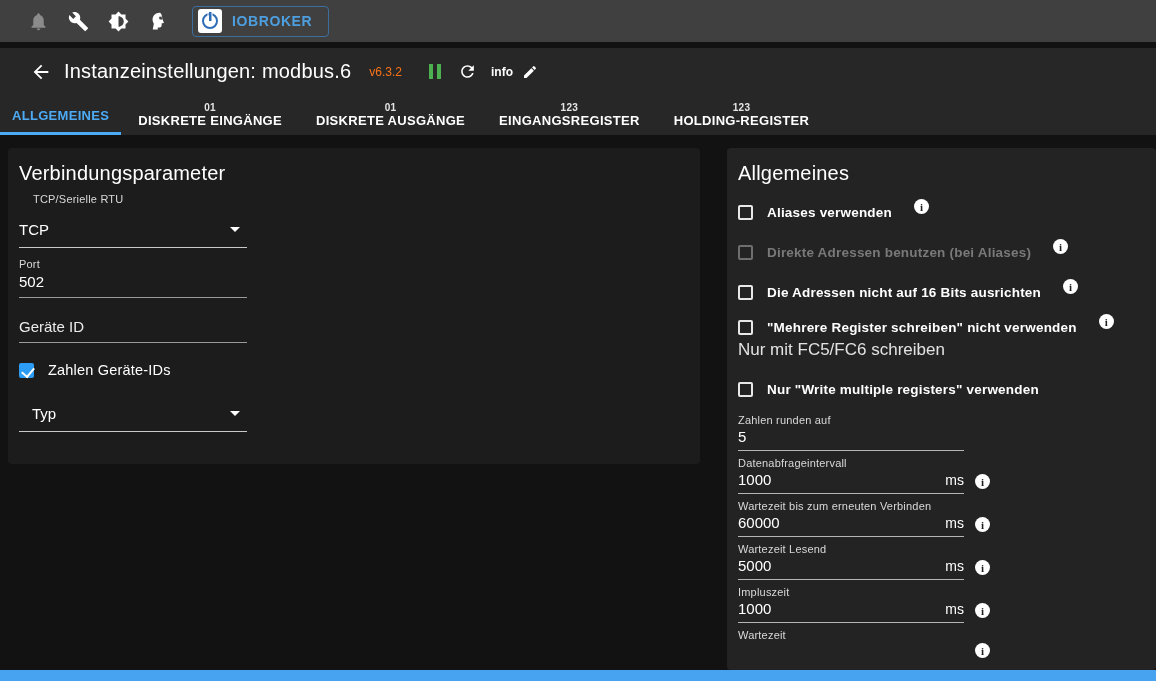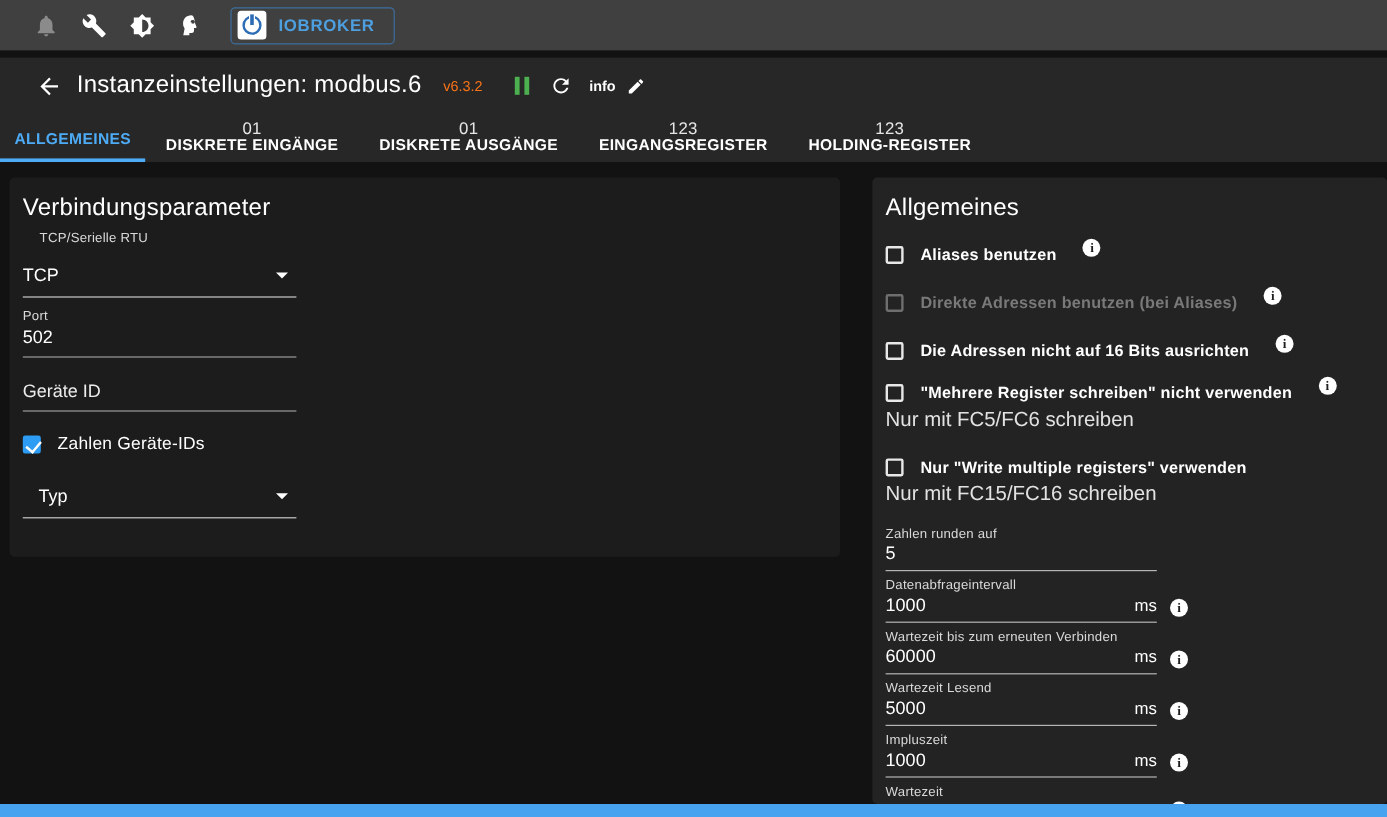--- a/index.html
+++ b/index.html
@@ -44,21 +44,21 @@
   .edit-btn{ margin-left:9px; cursor:pointer; display:flex; }
   .edit-btn svg{ width:16px; height:16px; fill:#fff; }
 
   
   .tabs-row{ height:40px; display:flex; align-items:stretch; }
   .tab{
     padding:0 17px; display:flex; flex-direction:column; align-items:center; justify-content:center;
     font-size:13px; font-weight:bold; letter-spacing:.3px; color:#fff; position:relative; cursor:pointer;
     text-align:center;
   }
-  .tab .badge{ font-size:14px; font-weight:normal; line-height:11px; color:#e6e6e6; }
+  .tab .badge{ font-size:10px; font-weight:bold; line-height:11px; color:#e6e6e6; }
   .tab.active{ color:#4dabf5; padding:0 12px; }
   .tab.active::after{ content:""; position:absolute; left:0; right:0; bottom:0; height:3px; background:#4dabf5; }
 
   
   .card{ position:absolute; border-radius:4px; }
   .card-left{ left:8px; top:148px; width:692px; height:316px; background:#1c1c1c; padding:10px 0 0 11px; }
   .card-right{ left:727px; top:148px; width:429px; height:522px; background:#232323; padding:10px 0 0 11px; overflow:hidden; }
   .card h2{ font-size:20px; font-weight:400; color:#fff; letter-spacing:.2px; }
 
   
@@ -213,21 +213,21 @@
     <span style="margin-left:13px;">Typ</span>
     <span class="arrow"></span>
   </div>
 </div>
 
 <div class="card card-right">
   <h2 style="margin:4px 0 20px;">Allgemeines</h2>
 
   <div class="cb-row">
     <span class="cb"></span>
-    <span class="cb-label">Aliases benutzen</span>
+    <span class="cb-label">Aliases verwenden</span>
     <span class="info-ic">i</span>
   </div>
 
   <div class="cb-row disabled" style="margin-top:25px;">
     <span class="cb"></span>
     <span class="cb-label">Direkte Adressen benutzen (bei Aliases)</span>
     <span class="info-ic">i</span>
   </div>
 
   <div class="cb-row" style="margin-top:25px;">
@@ -243,21 +243,20 @@
       <span class="info-ic">i</span>
     </div>
     <div class="cb-sub">Nur mit FC5/FC6 schreiben</div>
   </div>
 
   <div style="margin-top:22px;">
     <div class="cb-row">
       <span class="cb"></span>
       <span class="cb-label">Nur "Write multiple registers" verwenden</span>
     </div>
-    <div class="cb-sub">Nur mit FC15/FC16 schreiben</div>
   </div>
 
   <div class="numfld" style="margin-top:17px;">
     <div class="fld-label">Zahlen runden auf</div>
     <div class="valrow">
       <span class="val">5</span>
       <span class="unit"></span>
     </div>
   </div>
 

